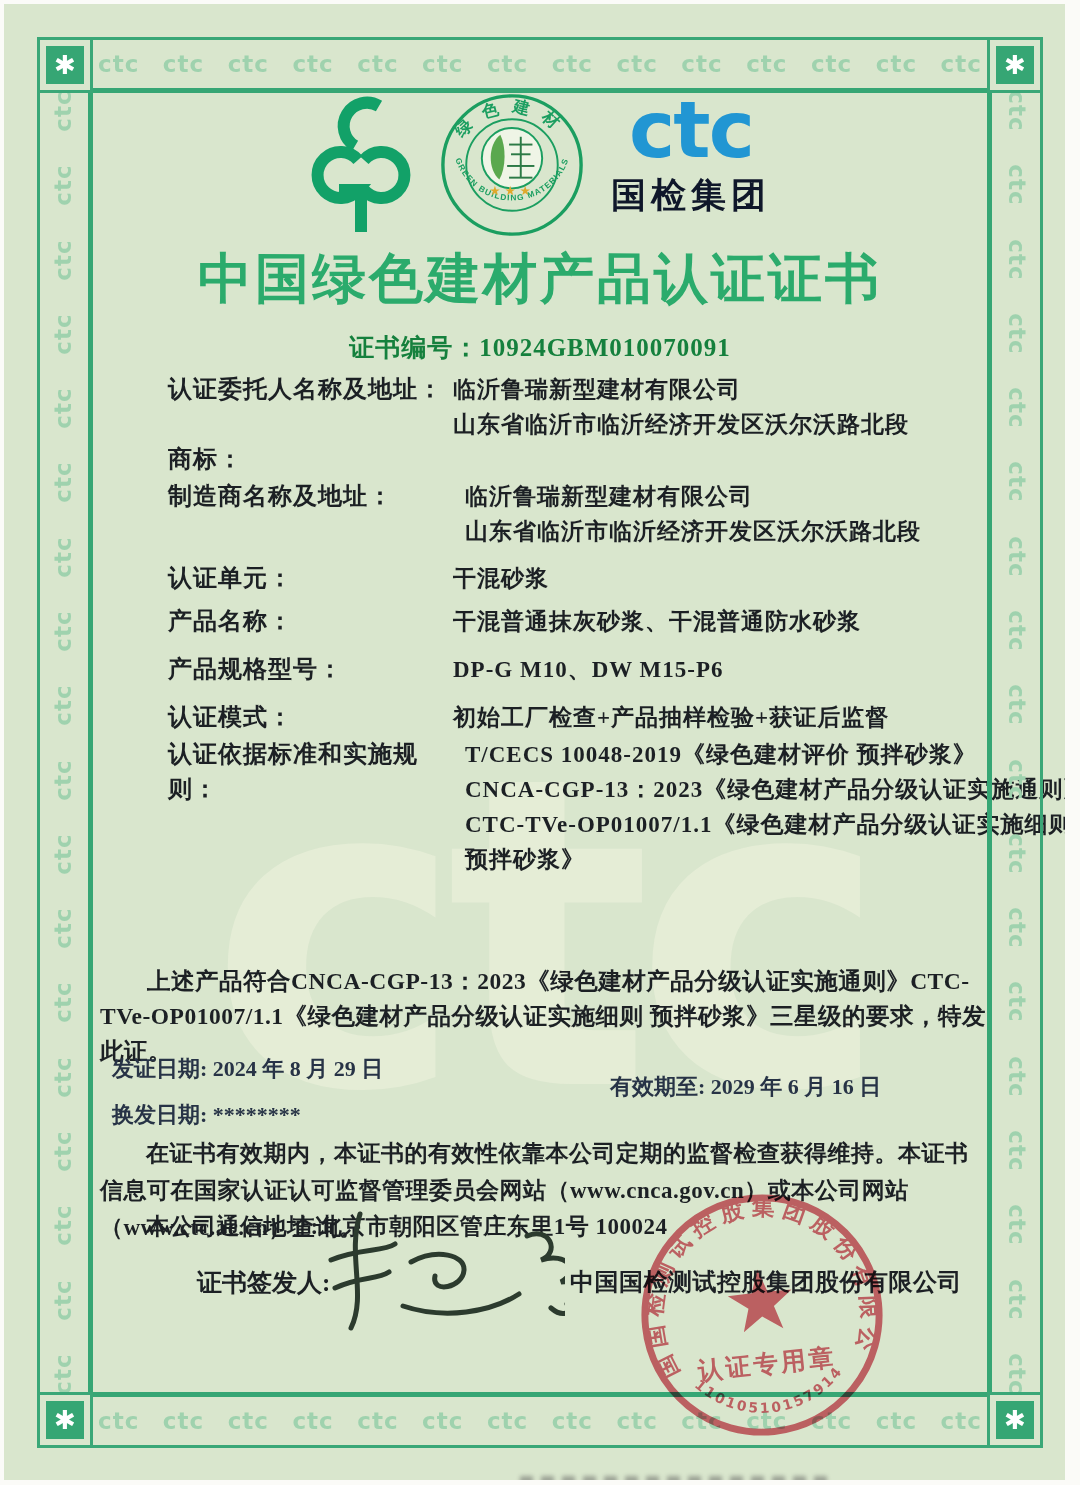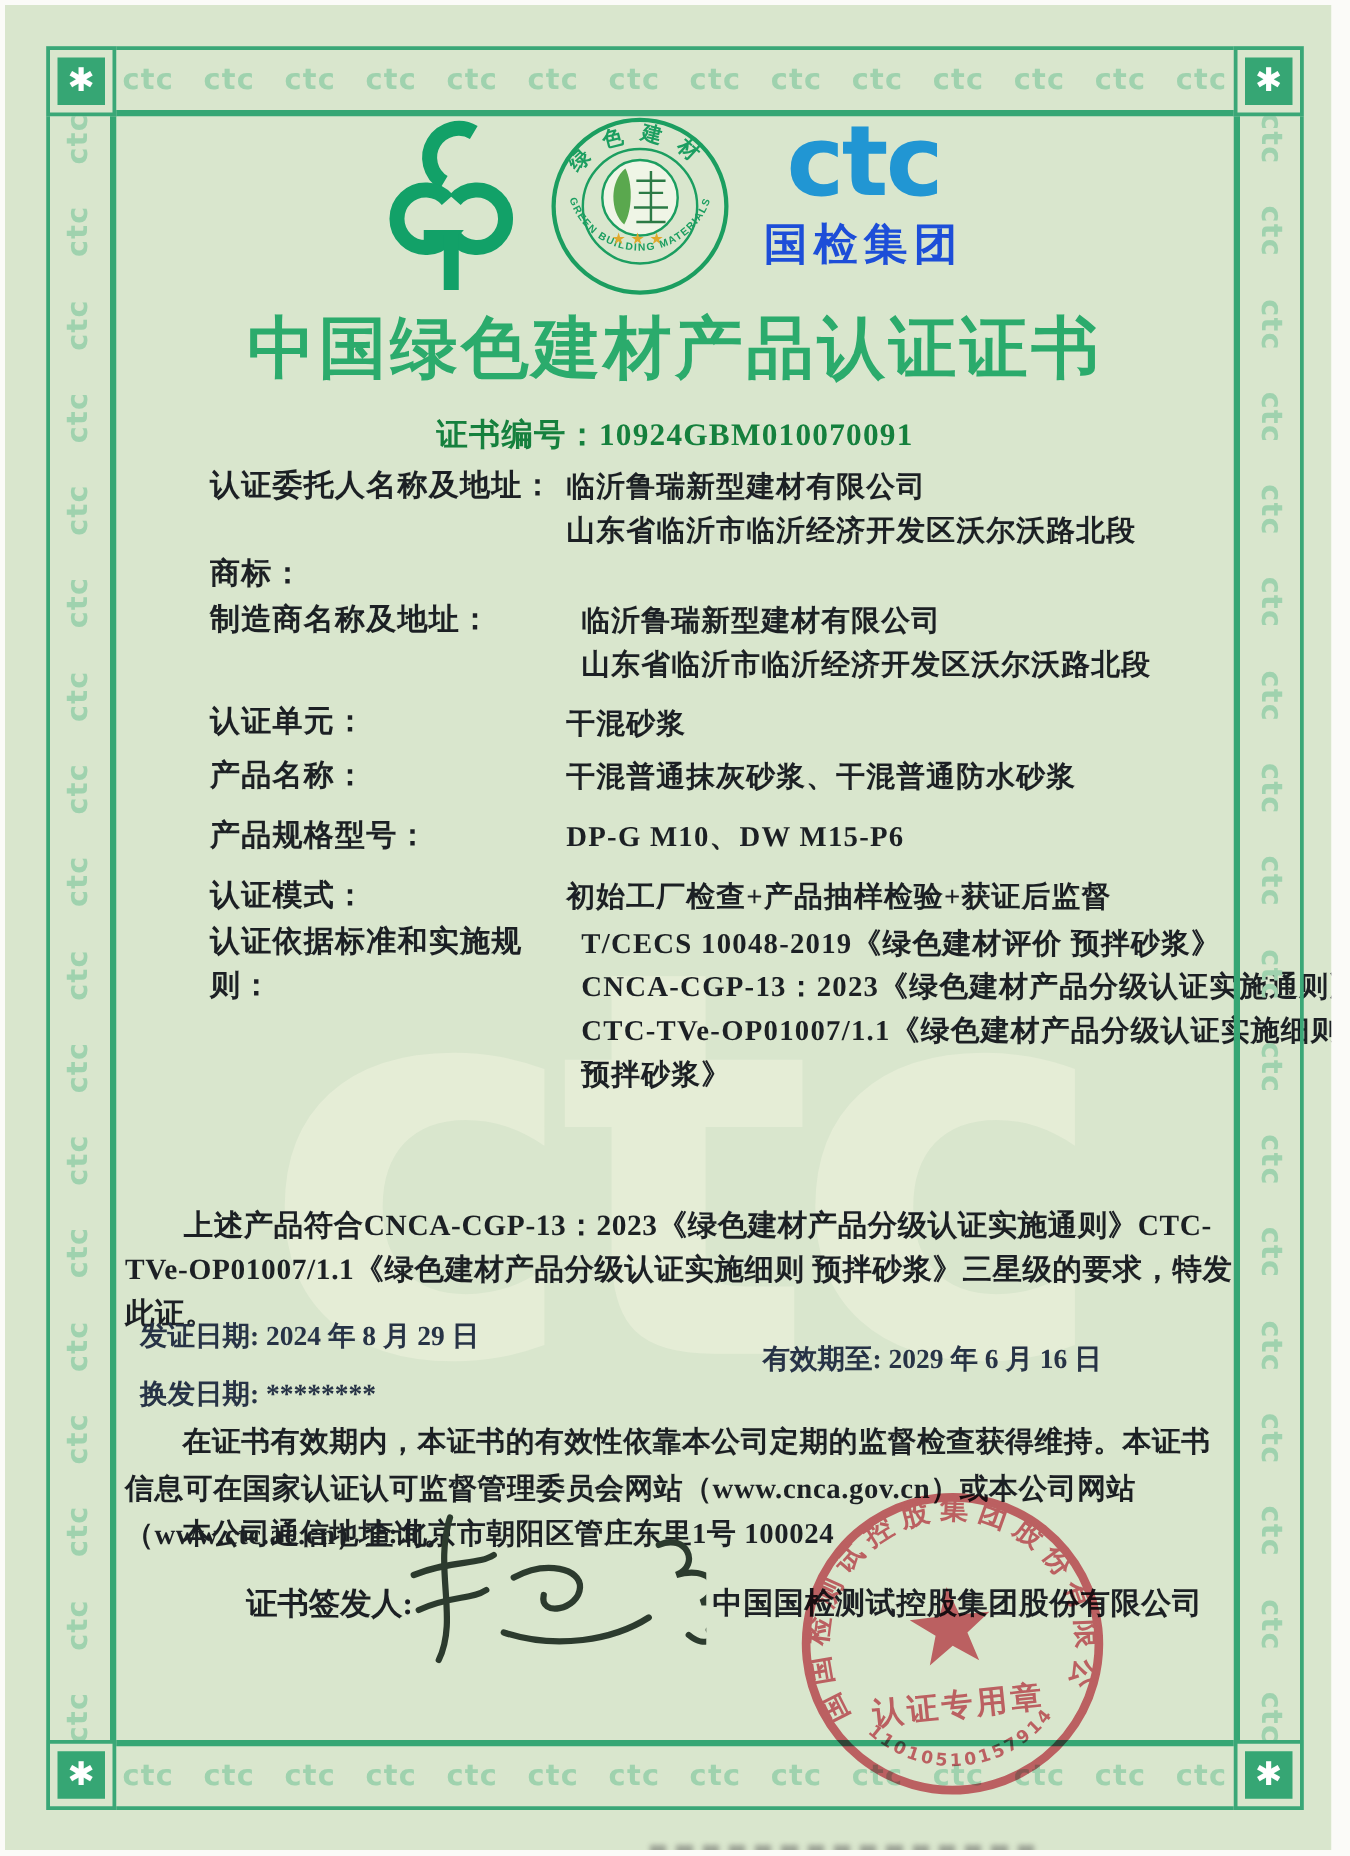--- a/index.html
+++ b/index.html
@@ -31,21 +31,21 @@
   .corner-inner{width:38px;height:38px;background:#36a674;color:#fff;display:flex;align-items:center;
     justify-content:center;font:700 26px "DejaVu Sans",sans-serif;}
   
   .watermark{position:absolute;left:50%;top:935px;transform:translate(-50%,-50%);
     font:700 430px "DejaVu Sans",sans-serif;color:#eef2dd;opacity:.6;letter-spacing:-18px;z-index:0;}
   
   .logos{position:absolute;left:0;right:0;top:92px;display:flex;justify-content:center;
     align-items:flex-start;gap:26px;z-index:1;}
   .ctc-block{text-align:center;margin-top:2px;}
   .ctc-word{font:700 78px "DejaVu Sans",sans-serif;color:#2196d3;line-height:72px;letter-spacing:-2px;}
-  .ctc-sub{font:700 35px "Liberation Sans",sans-serif;color:#1d4ed8;letter-spacing:5px;margin-top:6px;}
+  .ctc-sub{font:700 35px "Liberation Sans",sans-serif;color:#0f172a;letter-spacing:5px;margin-top:6px;}
   .title{position:absolute;left:0;right:0;top:243px;text-align:center;z-index:1;
     font:700 54px "Liberation Serif",serif;color:#2bab6c;letter-spacing:3px;}
   .certno{position:absolute;left:0;right:0;top:331px;text-align:center;z-index:1;
     font:700 25px "Liberation Serif",serif;color:#15803d;letter-spacing:1px;}
   
   .fields{position:absolute;left:168px;right:76px;top:372px;z-index:1;}
   .row{display:flex;}
   .flabel{width:285px;flex:none;font:700 24px "Liberation Serif",serif;line-height:35px;letter-spacing:1px;}
   .fvalue{flex:1;font:700 23px "Liberation Serif",serif;line-height:35px;letter-spacing:1px;}
   .fvalue div{white-space:nowrap;}

